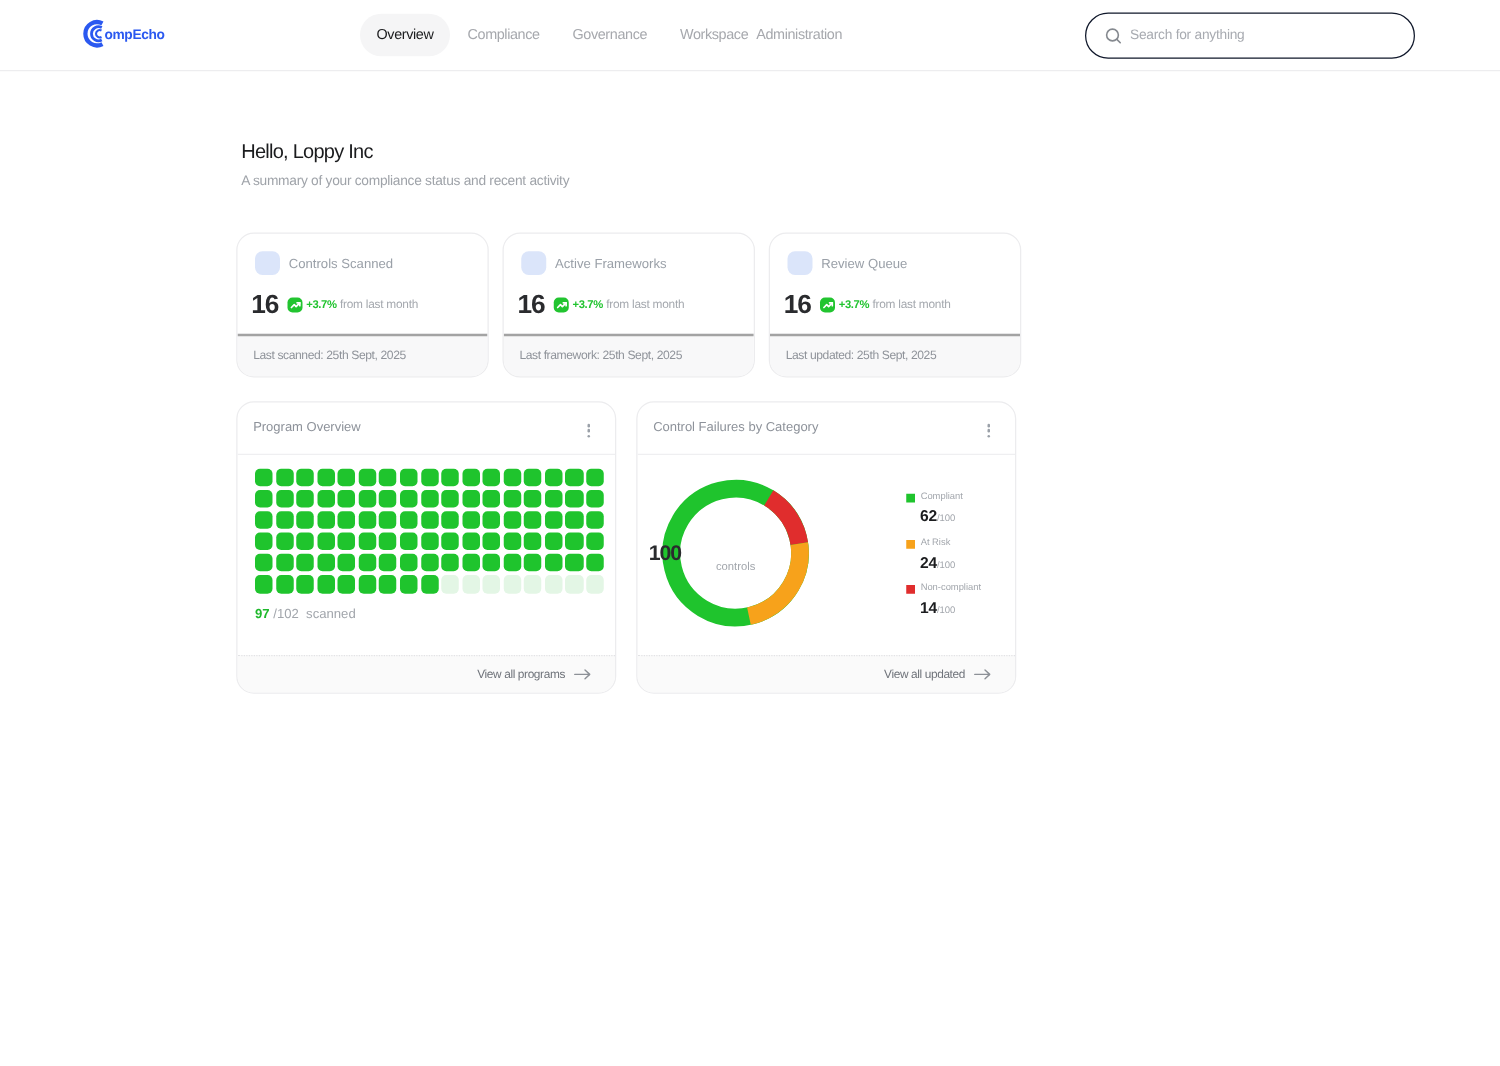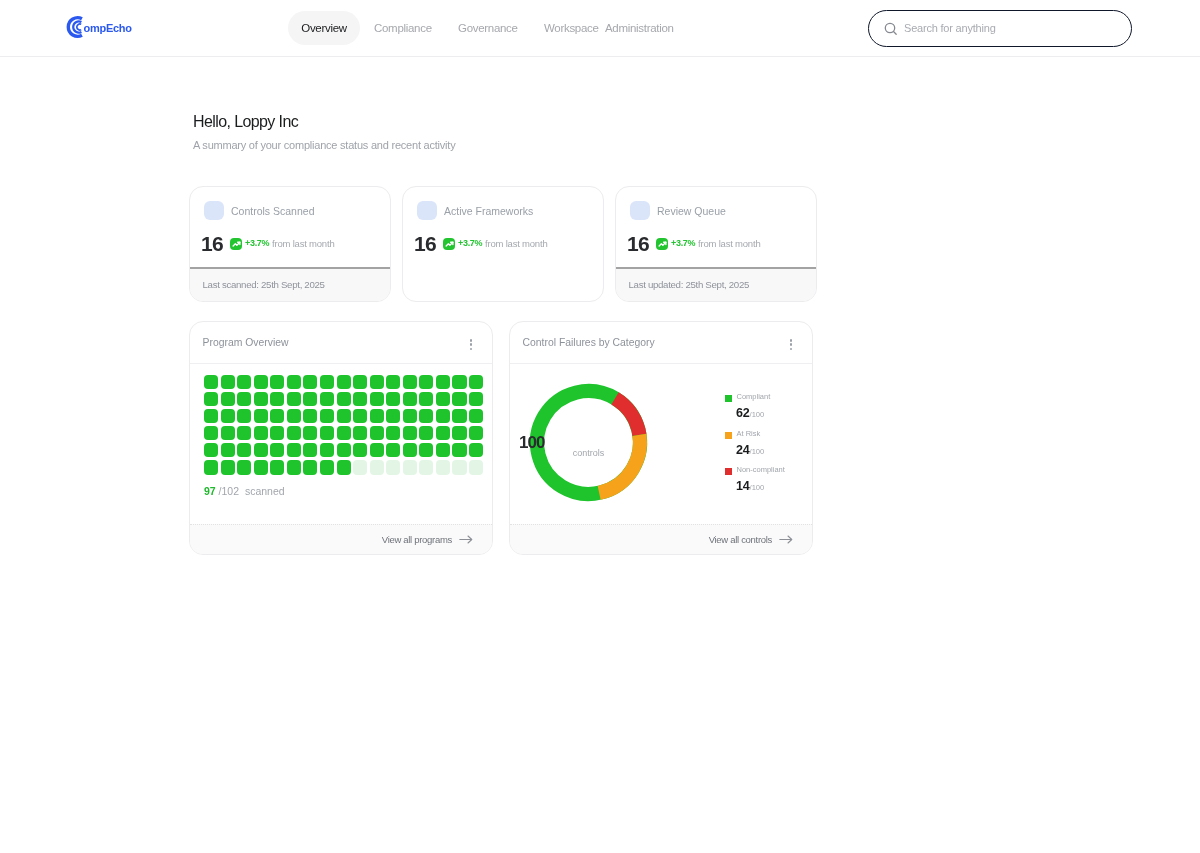--- a/index.html
+++ b/index.html
@@ -105,20 +105,23 @@
     <div class="title">Active Frameworks</div>
   <div class="num">16</div>
   <div class="badge">
       <svg width="9" height="9" viewBox="0 0 12 12">
         <path d="M1.5 8 L4.5 5 L6.5 7 L10.5 3" fill="none" stroke="#fff" stroke-width="1.8" stroke-linecap="round" stroke-linejoin="round"></path>
         <path d="M7.5 3 H10.5 V6" fill="none" stroke="#fff" stroke-width="1.8" stroke-linecap="round" stroke-linejoin="round"></path>
       </svg>
     </div>
   <div class="pct">+3.7%</div>
     <div class="from">from last month</div>
+  <div class="foot">
+      <span>Last framework: 25th Sept, 2025</span>
+    </div>
 </div>
 <div class="scard" style="left:615px;">
   <div class="icon"></div>
     <div class="title">Review Queue</div>
   <div class="num">16</div>
   <div class="badge">
       <svg width="9" height="9" viewBox="0 0 12 12">
         <path d="M1.5 8 L4.5 5 L6.5 7 L10.5 3" fill="none" stroke="#fff" stroke-width="1.8" stroke-linecap="round" stroke-linejoin="round"></path>
         <path d="M7.5 3 H10.5 V6" fill="none" stroke="#fff" stroke-width="1.8" stroke-linecap="round" stroke-linejoin="round"></path>
       </svg>
@@ -275,18 +278,18 @@
   <div class="leg-lb" style="left:226.5px;top:70px;">Compliant</div>
   <div class="leg-v" style="left:226px;top:85px;">62<span>/100</span></div>
   <div class="leg-sw" style="left:215px;top:109.5px;background:#f7a21b;"></div>
   <div class="leg-lb" style="left:226.5px;top:106.5px;">At Risk</div>
   <div class="leg-v" style="left:226px;top:121.5px;">24<span>/100</span></div>
   <div class="leg-sw" style="left:215px;top:146px;background:#e02d2d;"></div>
   <div class="leg-lb" style="left:226.5px;top:143px;">Non-compliant</div>
   <div class="leg-v" style="left:226px;top:158px;">14<span>/100</span></div>
 
   <div class="foot">
-      <div class="link">View all controls</div>
+      <div class="link">View all updated</div>
     <svg width="14" height="11" viewBox="0 0 14 11">
         <path d="M0.8 5.5 H12.6 M9 2 L12.8 5.5 L9 9" fill="none" stroke="#8d9197" stroke-width="1.1" stroke-linecap="round" stroke-linejoin="round"></path>
       </svg>
   </div>
 </div>
 
 </body></html>

